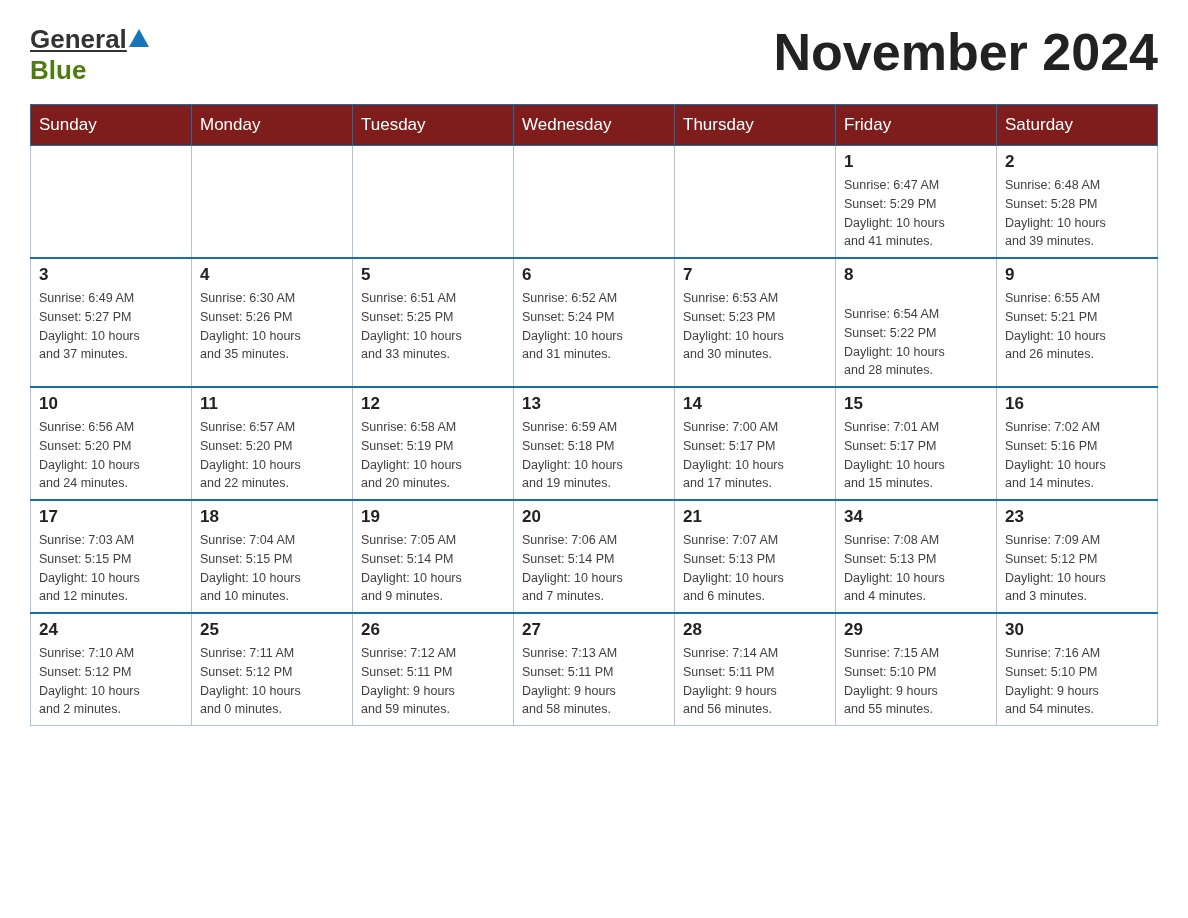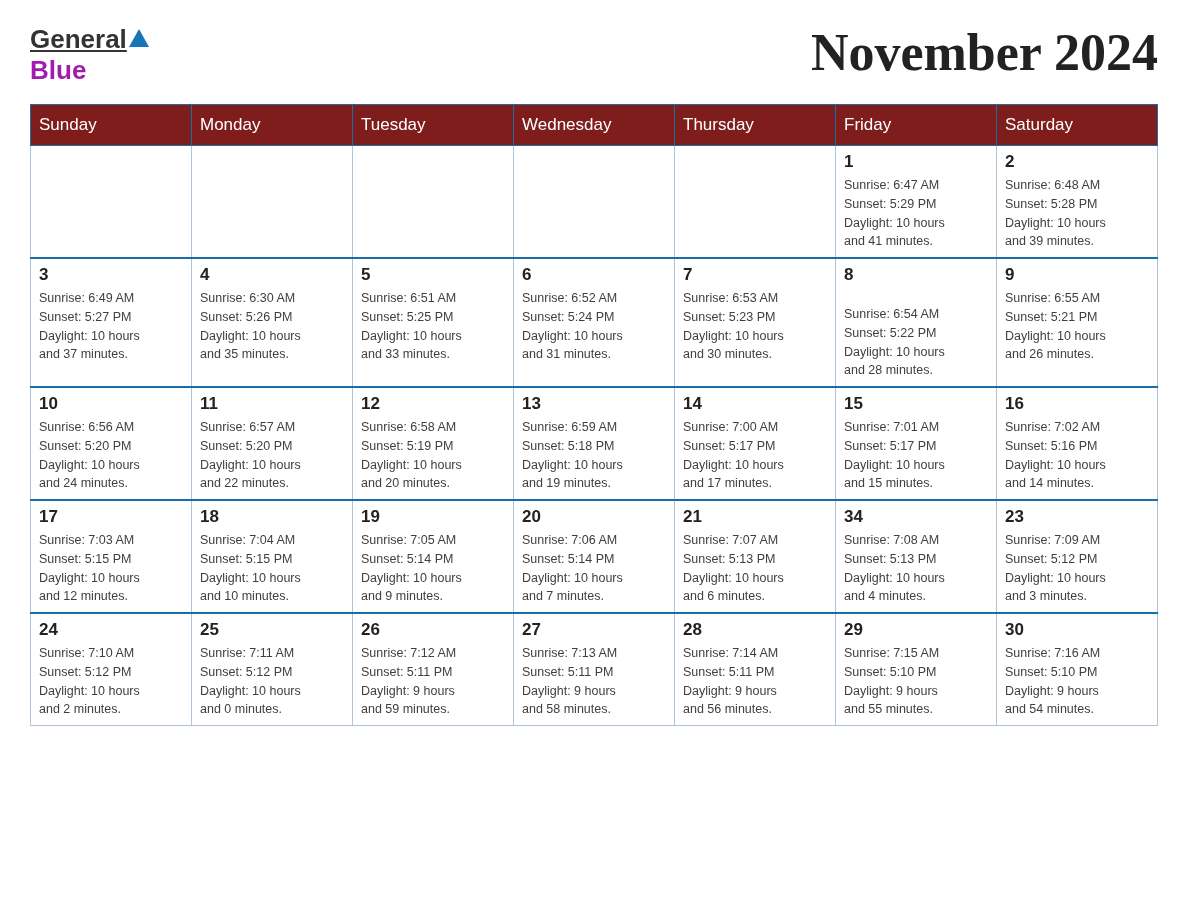--- a/index.html
+++ b/index.html
@@ -35,33 +35,32 @@
       width: 0;
       height: 0;
       border-left: 10px solid transparent;
       border-right: 10px solid transparent;
       border-bottom: 18px solid #1a75b8;
       margin: 0 2px;
       position: relative;
       top: -2px;
     }
     .logo-blue {
-      color: #a21caf;
+      color: #4d7c0f;
       font-size: 26px;
       font-weight: bold;
     }
     .title-area {
       text-align: right;
     }
     .calendar-title {
       font-size: 52px;
       font-weight: bold;
       color: #222;
       line-height: 1.1;
-      font-family: Liberation Serif, serif;
     }
     .calendar-subtitle {
       font-size: 22px;
       color: #444;
       margin-top: 4px;
     }
     .calendar-table {
       width: 100%;
       border-collapse: collapse;
       table-layout: fixed;

